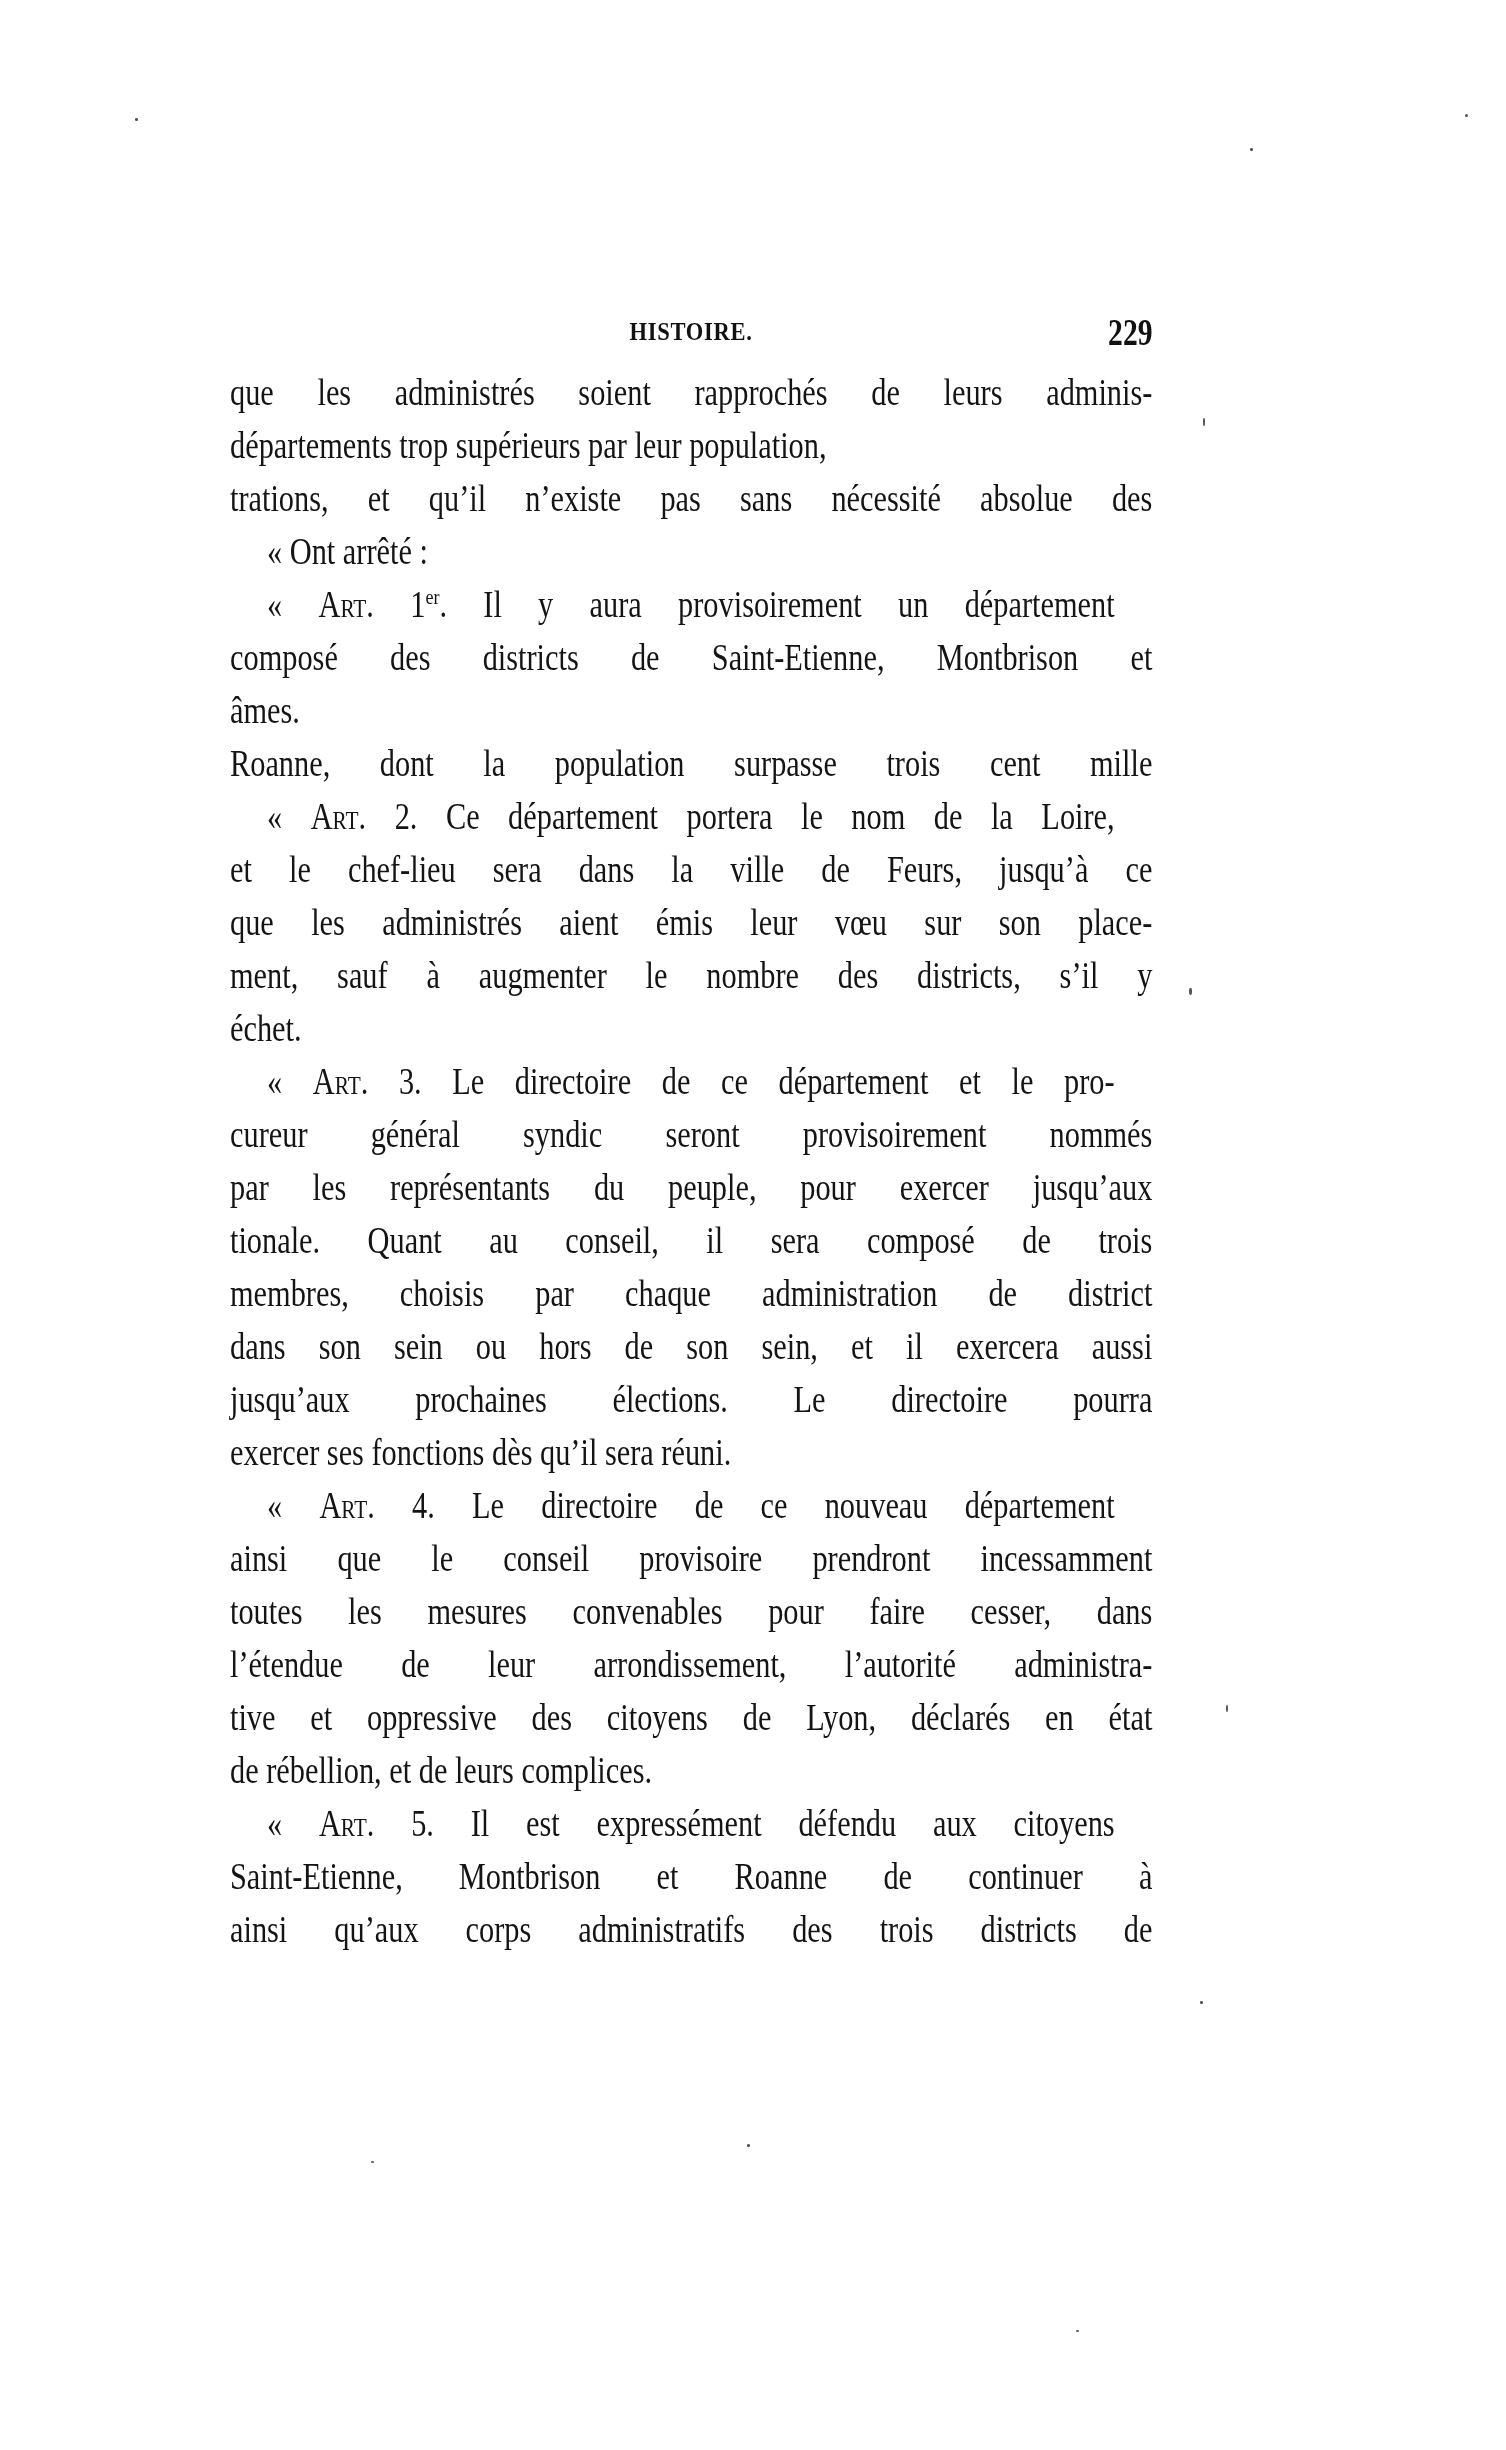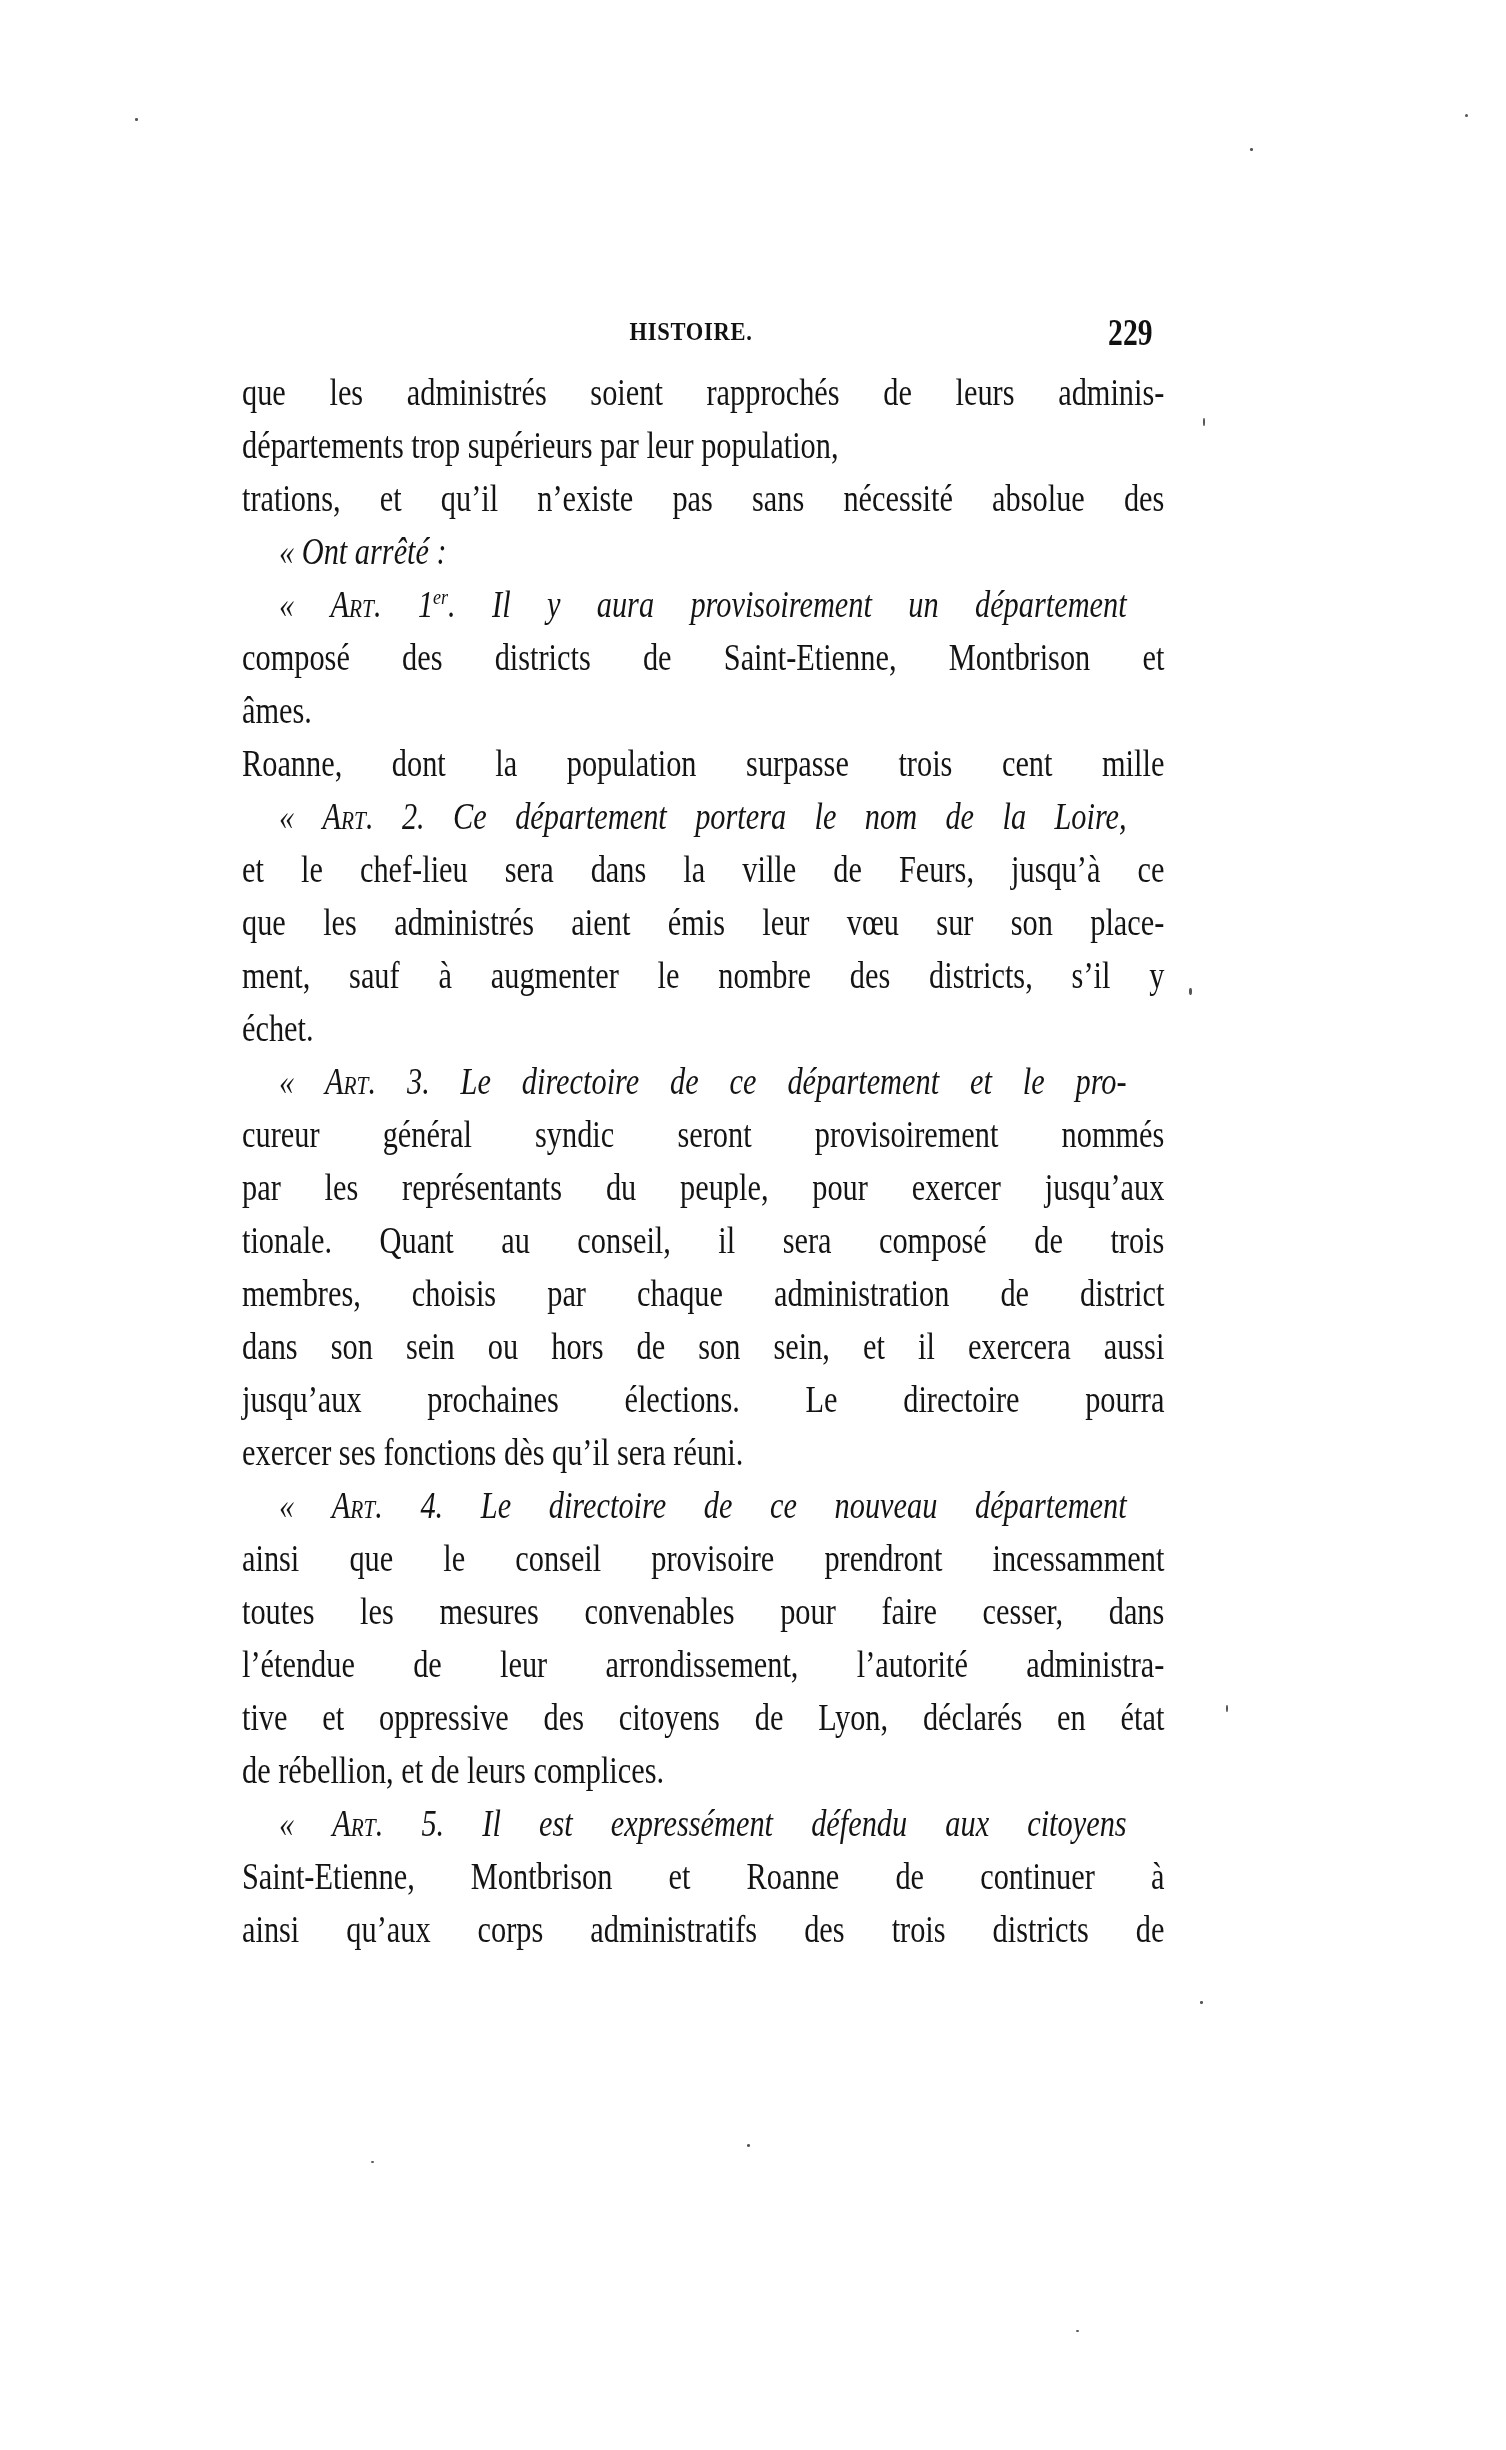--- a/index.html
+++ b/index.html
@@ -14,28 +14,28 @@
     font-size: 25px; font-weight: bold; letter-spacing: 0.8px;
     transform: scaleX(0.9);
   }
   .page-number {
     position: absolute; right: 0; top: 0; font-size: 37px; font-weight: bold;
     transform: scaleX(0.8); transform-origin: right center;
   }
   .body-text {
     position: absolute; left: 230px; top: 366px; width: 922px;
     font-family: "Liberation Serif", "DejaVu Serif", serif;
-    font-size: 37px; line-height: 53px; color: #141414; margin-left: 12px;
+    font-size: 37px; line-height: 53px; color: #141414;
   }
   .line {
     display: block; white-space: nowrap; height: 53px;
     text-align: justify; text-align-last: justify;
   }
   .line.last { text-align-last: left; }
-  .line.indent { padding-left: 37px; font-style: italic; }
+  .line.indent { padding-left: 37px; }
   .line .inner { display: inline-block; transform: scaleX(0.82); transform-origin: left center; width: 122%; text-align: justify; text-align-last: justify; }
   .line.last .inner { text-align-last: left; }
   .line.indent .inner { width: calc(122% - 46px); }
   .sc { font-variant: small-caps; }
   sup { font-size: 22px; line-height: 0; }
   .speck { position: absolute; background: #555; border-radius: 50%; }
 </style>
 </head>
 <body>
 

